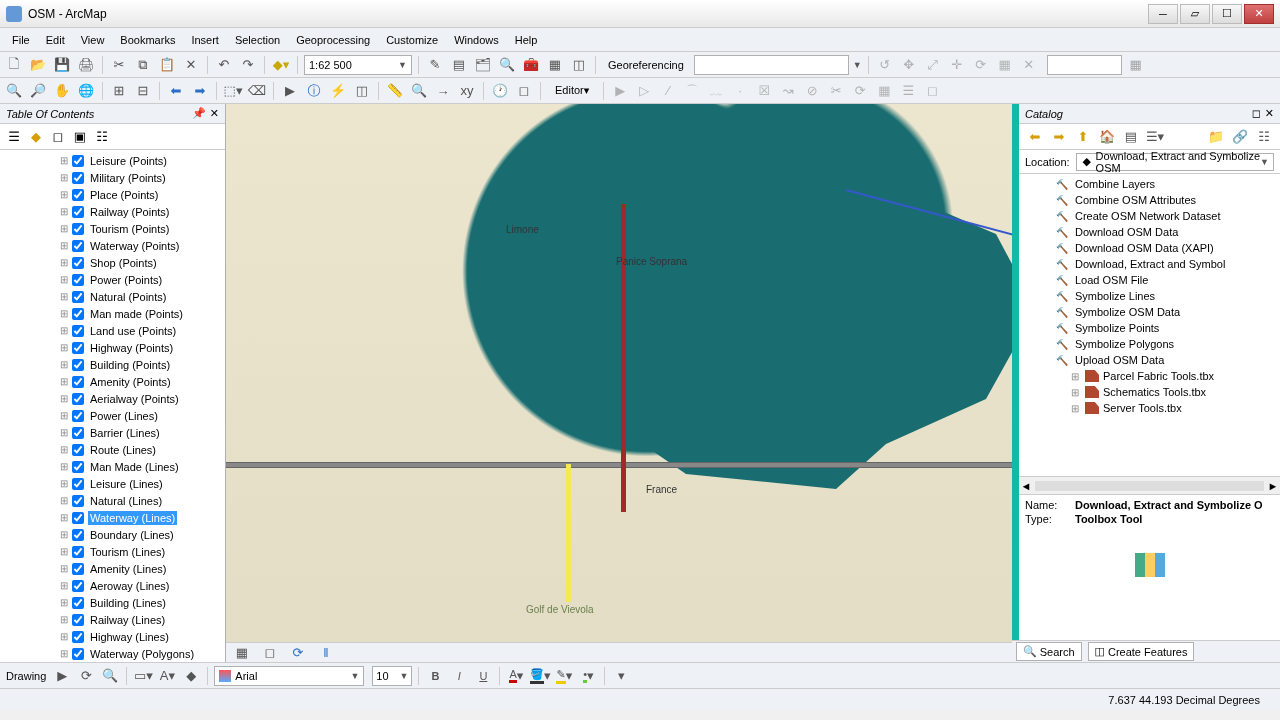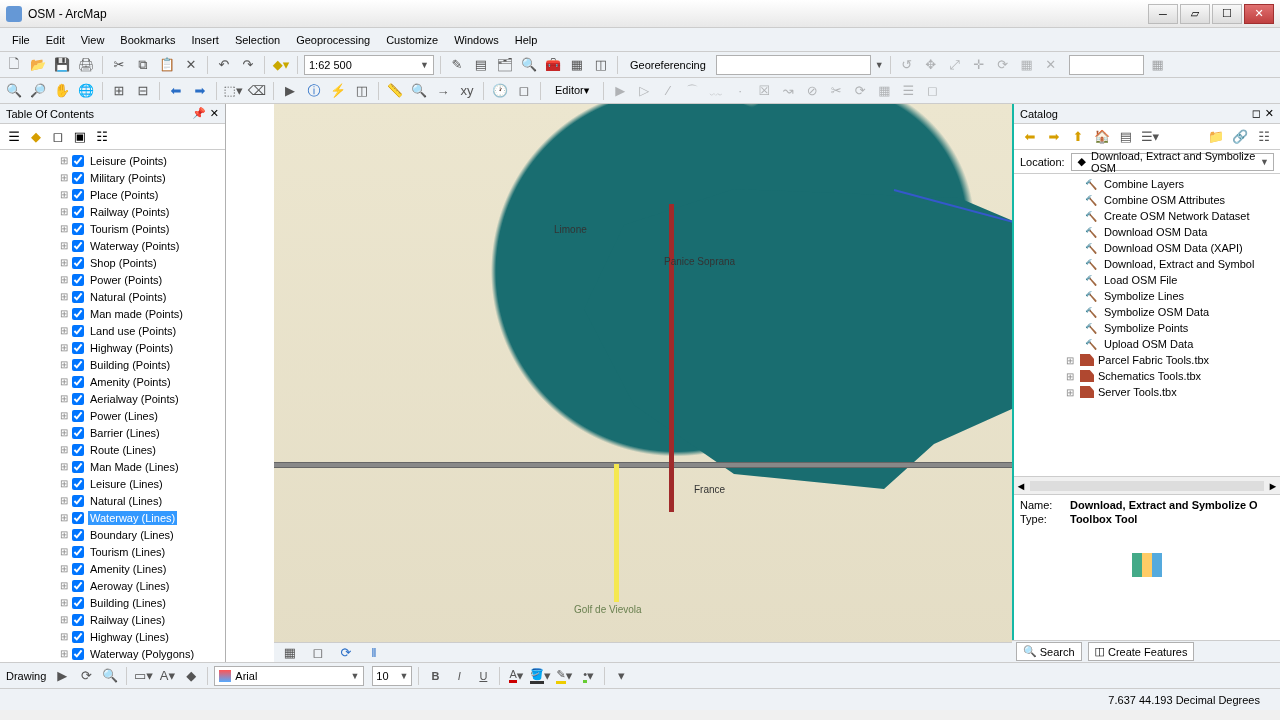--- a/index.html
+++ b/index.html
@@ -11,70 +11,70 @@
 .win-btns { display: flex; gap: 2px; }
 .win-btn { width: 30px; height: 20px; border: 1px solid #bbb; background: linear-gradient(#f8f8f8,#ddd); display:flex;align-items:center;justify-content:center; cursor:pointer;}
 .win-btn.close { background: linear-gradient(#e07070,#c04040); color:#fff; border-color:#a03030;}
 
 .menubar { height: 24px; background: #eef2f6; border-bottom: 1px solid #ccc; display: flex; align-items: center; padding: 0 4px; }
 .menubar span { padding: 4px 8px; cursor: pointer; }
 
 .toolbar { height: 26px; background: #eef2f6; border-bottom: 1px solid #ccc; display: flex; align-items: center; padding: 0 4px; gap: 4px; }
 .tbtn { width: 20px; height: 20px; border: 1px solid transparent; display:inline-flex;align-items:center;justify-content:center; cursor:pointer; font-size:13px;color:#555;}
 .sep { width: 1px; height: 18px; background: #ccc; margin: 0 2px; }
-.scale-sel { width: 130px; height: 20px; border: 1px solid #b0b0b0; background: #fff; padding: 2px 4px; display:flex;align-items:center;justify-content:space-between;}
+.scale-sel { width: 108px; height: 20px; border: 1px solid #b0b0b0; background: #fff; padding: 2px 4px; display:flex;align-items:center;justify-content:space-between;}
 .combo-arrow{font-size:9px;color:#555;}
 .editor-label { padding: 2px 8px; }
 .geo-label { padding: 2px 6px; text-align: right; }
 .geo-input { width: 155px; height: 20px; border: 1px solid #b0b0b0; background: #fff; }
 .rot-input { width: 75px; height: 20px; border: 1px solid #b0b0b0; background: #fff; margin-left: 4px;}
 
 .main-layout { display: flex; height: 558px; position: relative; background: #fff; }
 
 .toc-panel { width: 226px; border-right: 1px solid #b0b0b0; display: flex; flex-direction: column; background:#fff;}
 .panel-header { height: 20px; background: #eef2f6; border-bottom: 1px solid #ccc; display: flex; align-items: center; padding: 0 6px; font-size:11px;}
-.panel-header-title{flex:1;}
+.panel-header-title{flex:1;font-style:italic;}
 .panel-header .pin{cursor:pointer;margin-left:4px;}
 .toc-toolbar { height: 26px; border-bottom: 1px solid #ccc; display: flex; align-items: center; padding: 0 6px; gap: 6px; }
 .toc-toolbar .ticon { width:16px;height:16px;display:inline-flex;align-items:center;justify-content:center;font-size:13px;cursor:pointer;}
 .layer-list { flex: 1; overflow-y: scroll; padding: 2px 0; }
 .layer-list::-webkit-scrollbar{width:16px;}
 .layer-list::-webkit-scrollbar-track{background:#f0f0f0;border-left:1px solid #ddd;}
 .layer-list::-webkit-scrollbar-thumb{background:#c8c8c8;border:1px solid #999;}
 .layer-row { display:flex; align-items:center; height:17px; padding-left: 60px; cursor:pointer;}
 .layer-row .expand{width:10px;display:inline-block;color:#888;font-size:10px;margin-right:2px;}
 .layer-row input[type=checkbox]{width:12px;height:12px;margin-right:4px;}
 .layer-row.selected .layer-label{ background:#3399ff; color:#fff; }
 .layer-label { padding: 1px 2px; }
 
-.map-view { flex: 1; position: relative; background: #ece6cf; overflow: hidden; border-right:1px solid #b0b0b0;margin-left:48px;}
+.map-view { flex: 1; position: relative; background: #ece6cf; overflow: hidden; border-right:1px solid #b0b0b0;}
 .map-surface{position:absolute;inset:0;background:
  radial-gradient(circle at 40% 30%, #196d70, #196d70 180px, transparent 185px),
  radial-gradient(circle at 55% 22%, #196d70, #196d70 140px, transparent 148px),
  linear-gradient(#ece6cf,#e4ddc5);
 }
 .map-poly{position:absolute;top:85px;left:310px;width:500px;height:300px;background:#196d70;clip-path:polygon(30% 0,75% 3%,92% 15%,100% 40%,90% 70%,70% 85%,60% 100%,30% 95%,10% 72%,0 40%,8% 12%);}
 .road-h{position:absolute;top:358px;left:0;right:0;height:6px;background:#888;border-top:1px solid #666;border-bottom:1px solid #666;}
 .road-v{position:absolute;top:100px;bottom:150px;left:395px;width:5px;background:#a02a2a;}
 .road-y{position:absolute;top:360px;bottom:60px;left:340px;width:5px;background:#f5e850;}
 .border-line{position:absolute;top:85px;left:620px;width:350px;height:2px;background:#3558cc;transform:rotate(15deg);transform-origin:left;}
 .map-label-it{position:absolute;top:350px;right:80px;font-size:13px;color:#a2a089;letter-spacing:3px;}
 .map-label-fr{position:absolute;top:365px;right:80px;font-size:13px;color:#a2a089;letter-spacing:3px;}
 .town-lbl{position:absolute;font-size:10px;color:#333;}
 
 .map-footer{position:absolute;bottom:0;left:0;right:0;height:20px;border-top:1px solid #ccc;background:#eef2f6;display:flex;align-items:center;padding:0 6px;gap:8px;}
 
-.catalog-panel { width: 268px; border-left: 2px solid #14b8a6; display: flex; flex-direction: column; background:#fff;position:absolute;right:0;top:0;bottom:0;}
+.catalog-panel { width: 268px; border-left: 7px solid #14b8a6; display: flex; flex-direction: column; background:#fff;position:absolute;right:0;top:0;bottom:0;}
 .cat-toolbar { height: 26px; border-bottom: 1px solid #ccc; display: flex; align-items: center; padding: 0 6px; gap: 4px; }
 .cat-loc { height: 24px; border-bottom: 1px solid #ccc; display: flex; align-items: center; padding: 0 6px; }
 .cat-loc-label{margin-right:6px;}
 .cat-loc-sel{flex:1;height:18px;border:1px solid #b0b0b0;background:#fff;display:flex;align-items:center;padding:0 4px;justify-content:space-between;}
 .cat-loc-sel .hicon{width:14px;height:14px;display:inline-flex;align-items:center;justify-content:center;font-size:11px;margin-right:3px;}
 .cat-tree { flex: 1; overflow-y: auto; padding: 2px 0; }
-.cat-row { display: flex; align-items: center; height: 16px; padding-left: 70px; cursor:pointer;}
+.cat-row { display: flex; align-items: center; height: 16px; padding-left: 36px; cursor:pointer;}
 .cat-row.tool .hicon{color:#333;}
 .cat-row .hicon{width:16px;height:12px;margin-right:4px;display:inline-flex;align-items:center;justify-content:center;}
 .hammer::before{content:"🔨";font-size:10px;}
 .cat-row.tbx{padding-left:52px;}
 .cat-row.tbx .expand{width:10px;font-size:10px;color:#888;}
 .tbx-icon{width:14px;height:12px;background:#b04830;display:inline-block;margin:0 4px;clip-path:polygon(0 0,70% 0,100% 40%,100% 100%,0 100%);}
 .cat-scroll-h{height:18px;border-top:1px solid #ccc;background:#f0f0f0;display:flex;align-items:center;}
 .cat-detail{flex:0 0 150px;border-top:1px solid #ccc;padding:4px 6px;overflow:auto;}
 .cat-detail-row{display:flex;margin-bottom:2px;}
 .cat-detail-label{width:50px;}
@@ -463,20 +463,24 @@
         <div class="cat-row tool">
           <span class="hicon hammer"></span>
           <span>Symbolize OSM Data</span>
         </div>
         <div class="cat-row tool">
           <span class="hicon hammer"></span>
           <span>Symbolize Points</span>
         </div>
         <div class="cat-row tool">
           <span class="hicon hammer"></span>
+          <span>Symbolize Polygons</span>
+        </div>
+        <div class="cat-row tool">
+          <span class="hicon hammer"></span>
           <span>Upload OSM Data</span>
         </div>
         <div class="cat-row tbx">
           <span class="expand">⊞</span>
           <span class="tbx-icon"></span>
           <span>Parcel Fabric Tools.tbx</span>
         </div>
         <div class="cat-row tbx">
           <span class="expand">⊞</span>
           <span class="tbx-icon"></span>

